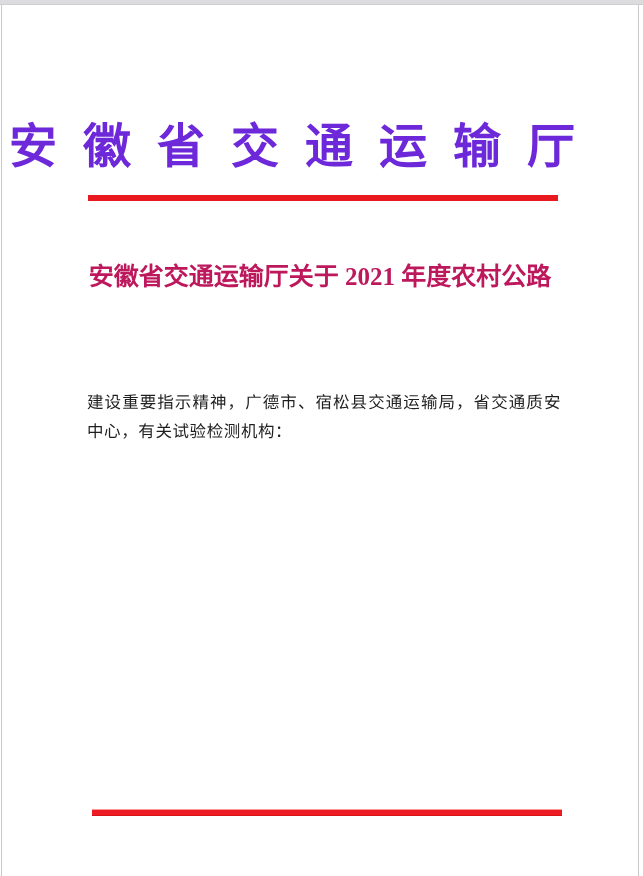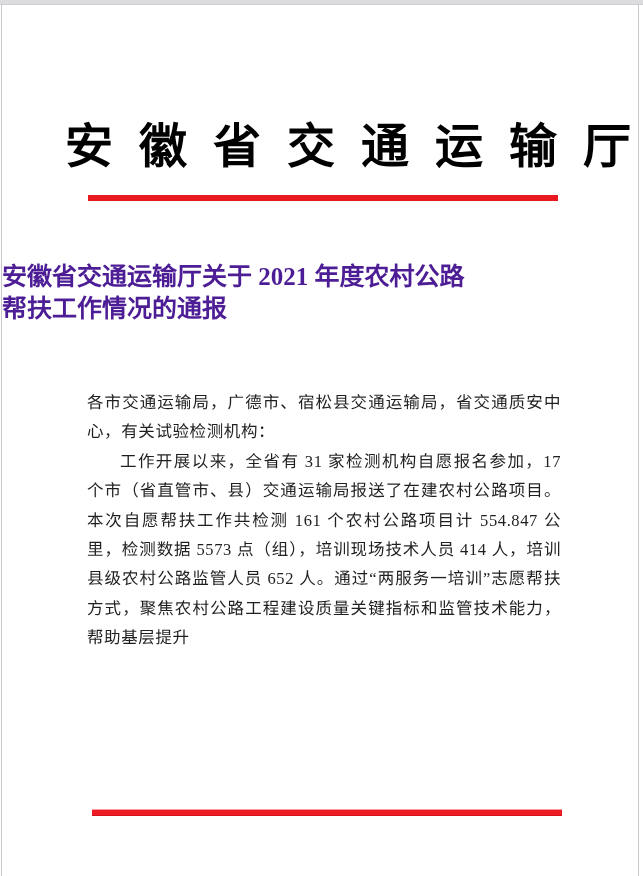--- a/index.html
+++ b/index.html
@@ -46,49 +46,50 @@
     width: 636px; height: 870px;
     background: #ffffff;
     overflow: hidden;
   }
 
   
   .letterhead {
     position: absolute;
     top: 108px; left: 0;
     width: 100%;
-    text-align: right;
+    text-align: left;
     font-size: 48px;
     line-height: 66px;
     font-weight: bold;
     letter-spacing: 7px;
     text-indent: 7px; 
-    color: #000000;
+    color: #6d28d9;
     white-space: nowrap;
   }
 
   .letterhead-rule {
     position: absolute;
     top: 189px; left: 86px;
     width: 470px;
     height: 3px;            
     border-top: 2px solid #e8191f;
     border-bottom: 4px solid #e8191f;
     background: transparent;
   }
 
   
   .doc-title {
     position: absolute;
     top: 255px; left: 0;
     width: 100%;
+    text-align: center;
     font-weight: bold;
     font-size: 25px;
     line-height: 32px;
-    color: #4c1d95;
+    color: #be185d;
   }
   .doc-title .t-line { display: block; }
 
   
   .doc-body {
     position: absolute;
     top: 382px; left: 85px;
     width: 474px;
     font-size: 16.5px;
     line-height: 29.4px;
@@ -120,24 +121,22 @@
   <div class="edge-right"></div>
 
   <div class="page">
 
     <div class="letterhead">安 徽 省 交 通 运 输 厅</div>
 
     <div class="letterhead-rule"></div>
 
     <h1 class="doc-title">
       <span class="t-line">安徽省交通运输厅关于 2021 年度农村公路</span>
-      <span class="t-line">帮扶工作情况的通报</span>
     </h1>
 
     <div class="doc-body">
-      <p>各市交通运输局，广德市、宿松县交通运输局，省交通质安中心，有关试验检测机构：</p>
-      <p class="indent">工作开展以来，全省有 31 家检测机构自愿报名参加，17 个市（省直管市、县）交通运输局报送了在建农村公路项目。本次自愿帮扶工作共检测 161 个农村公路项目计 554.847 公里，检测数据 5573 点（组），培训现场技术人员 414 人，培训县级农村公路监管人员 652 人。通过“两服务一培训”志愿帮扶方式，聚焦农村公路工程建设质量关键指标和监管技术能力，帮助基层提升</p>
+      <p>建设重要指示精神，广德市、宿松县交通运输局，省交通质安中心，有关试验检测机构：</p>
     </div>
 
     <div class="bottom-rule"></div>
 
   </div>
 </div>
 
 </body></html>

